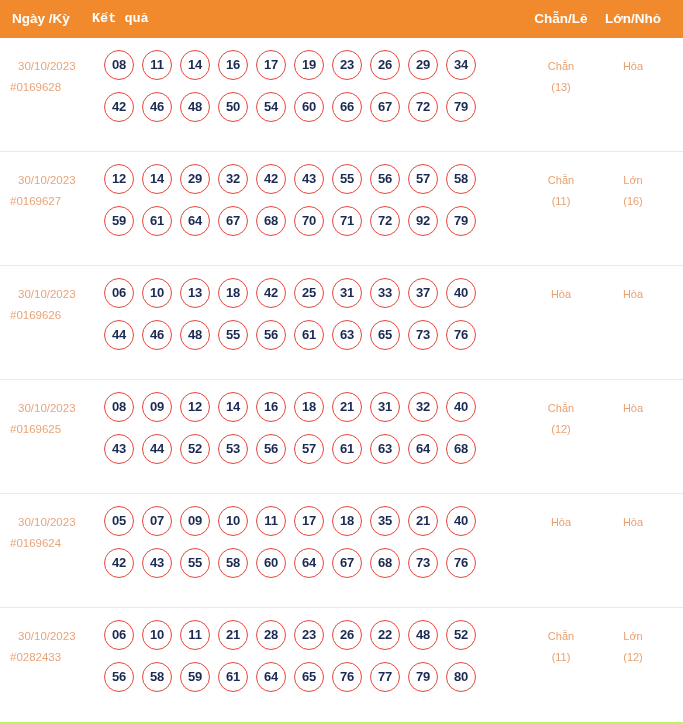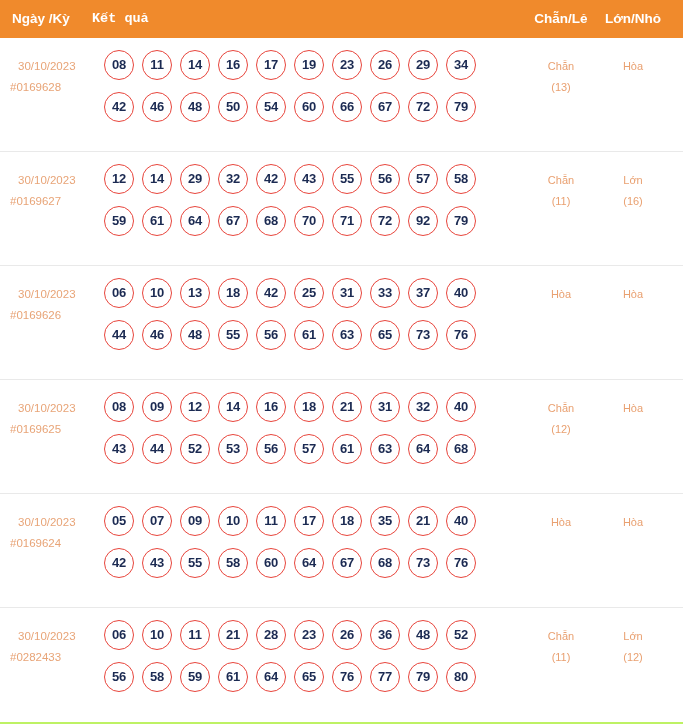--- a/index.html
+++ b/index.html
@@ -206,21 +206,21 @@
         <div class="verdict verdict-bigsmall">
           <span class="verdict-label">Hòa</span>
         </div>
       </div>
       <div class="result-row">
         <div class="row-meta">
           <span class="row-date">30/10/2023</span>
           <span class="row-id">#0282433</span>
         </div>
         <div class="balls-area">
-          <div class="ball-line"><span class="ball">06</span><span class="ball">10</span><span class="ball">11</span><span class="ball">21</span><span class="ball">28</span><span class="ball">23</span><span class="ball">26</span><span class="ball">36</span><span class="ball">48</span><span class="ball">52</span></div>
+          <div class="ball-line"><span class="ball">06</span><span class="ball">10</span><span class="ball">11</span><span class="ball">21</span><span class="ball">28</span><span class="ball">23</span><span class="ball">26</span><span class="ball">22</span><span class="ball">48</span><span class="ball">52</span></div>
           <div class="ball-line"><span class="ball">56</span><span class="ball">58</span><span class="ball">59</span><span class="ball">61</span><span class="ball">64</span><span class="ball">65</span><span class="ball">76</span><span class="ball">77</span><span class="ball">79</span><span class="ball">80</span></div>
         </div>
         <div class="verdict verdict-oddeven">
           <span class="verdict-label">Chẵn</span>
           <span class="verdict-count">(11)</span>
         </div>
         <div class="verdict verdict-bigsmall">
           <span class="verdict-label">Lớn</span>
           <span class="verdict-count">(12)</span>
         </div>

